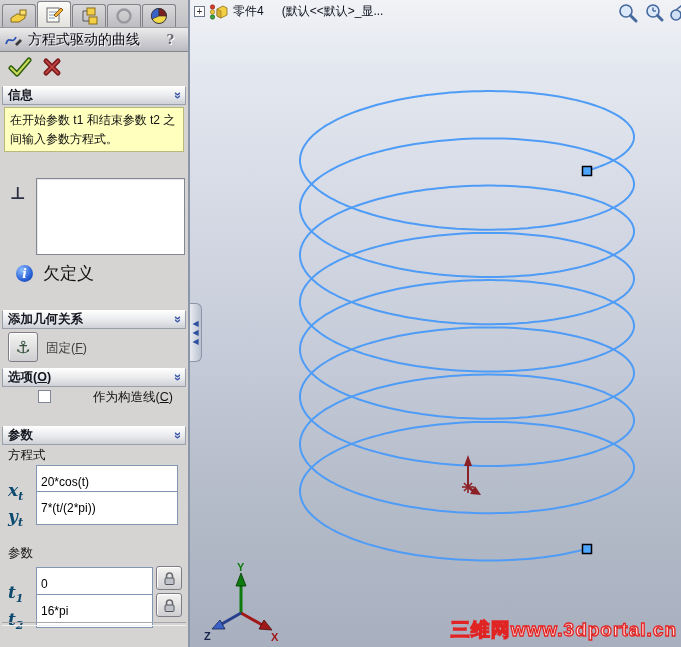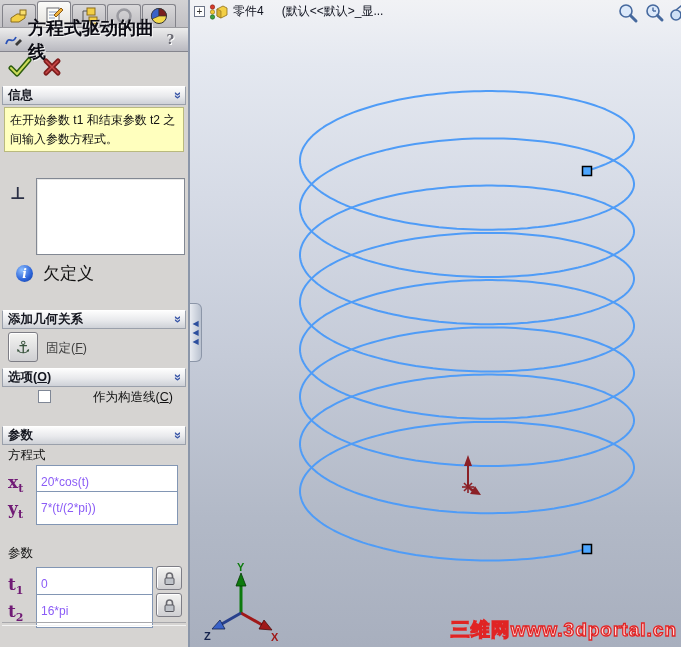--- a/index.html
+++ b/index.html
@@ -28,21 +28,21 @@
   .panel{position:absolute;left:0;top:0;width:190px;height:647px;background:#d6d4d2;
          border-right:2px solid #8b96a9;box-sizing:border-box;}
   .tabs{position:absolute;left:0;top:0;width:100%;height:28px;background:linear-gradient(180deg,#d3d2d4,#c2c1c5);
         display:flex;align-items:flex-end;padding-left:2px;box-sizing:border-box;border-bottom:1px solid #9b9b9f;}
   .tab{width:34px;height:23px;margin-right:1px;border:1px solid #83838a;border-bottom:none;border-radius:3px 3px 0 0;
        background:linear-gradient(180deg,#d9d8da,#bdbcc0);display:flex;align-items:center;justify-content:center;box-sizing:border-box;}
   .tab.active{background:linear-gradient(180deg,#fbfbf9,#e4e2dd);height:26px;}
   .titlebar{position:absolute;left:0;top:28px;width:100%;height:24px;box-sizing:border-box;
             background:linear-gradient(180deg,#ececec,#b9b9c0);border-bottom:1px solid #85858d;
             display:flex;align-items:center;padding:0 4px;}
-  .titlebar .t{font-size:18px;font-weight:bold;color:#0c0c14;text-shadow:1px 1px 0 #f4f4f4;margin-left:4px;flex:1;}
+  .titlebar .t{font-size:14px;font-weight:normal;color:#0c0c14;text-shadow:1px 1px 0 #f4f4f4;margin-left:4px;flex:1;}
   .help{font-family:"DejaVu Serif",serif;font-weight:bold;color:#6b6b73;font-size:13px;text-shadow:1px 1px 0 #fff;
         margin-right:10px;cursor:default;}
   .okrow{position:absolute;left:0;top:52px;width:100%;height:30px;display:flex;align-items:center;gap:10px;padding-left:8px;box-sizing:border-box;}
   .sec{position:absolute;left:2px;width:184px;height:19px;box-sizing:border-box;
        background:linear-gradient(180deg,#fdfdfd 0%,#e8e9ec 55%,#ced1d7 100%);
        border:1px solid #9aa0ab;border-top-color:#fff;display:flex;align-items:center;padding:0 5px;}
   .sec b{font-size:12.5px;color:#14161f;flex:1;}
   .chev{display:inline-block;transform:rotate(-90deg);color:#3a57a8;font-size:13px;font-weight:bold;}
   .infobox{position:absolute;left:4px;top:107px;width:180px;height:45px;box-sizing:border-box;
            background:#ffffbe;border:1px solid #b9b97e;padding:3px 5px;font-size:12px;color:#111;line-height:1.55;}
@@ -57,25 +57,25 @@
   .btn3d{background:linear-gradient(180deg,#f4f4f2,#cfcfd2);border:1px solid #7d7d85;border-radius:3px;
          box-shadow:inset 1px 1px 0 #fff;display:flex;align-items:center;justify-content:center;box-sizing:border-box;}
   .anchorbtn{position:absolute;left:8px;top:332px;width:30px;height:30px;font-size:17px;color:#37523c;}
   .fixedlbl{position:absolute;left:46px;top:340px;font-size:12.5px;color:#404040;}
   .chk{position:absolute;left:38px;top:390px;width:13px;height:13px;background:#fff;border:1px solid #7f8796;box-sizing:border-box;}
   .chklbl{position:absolute;left:57px;top:389px;font-size:12.5px;color:#111;margin-left:36px;}
   .plain{font-size:12.5px;color:#111;}
   .eqsec-lbl{position:absolute;left:8px;top:447px;}
   .parm-lbl{position:absolute;left:8px;top:545px;}
   .eqrow{position:absolute;left:0;width:100%;height:24px;}
-  .varlbl{position:absolute;left:8px;top:8px;font-family:"DejaVu Serif",serif;font-weight:bold;
-          font-size:17px;color:#701a75;}
+  .varlbl{position:absolute;left:8px;top:16px;font-family:"DejaVu Serif",serif;font-style:italic;font-weight:bold;
+          font-size:17px;color:#0c4a6e;}
   .varlbl sub{font-size:11px;}
   .field{position:absolute;left:36px;top:1px;width:142px;height:20px;box-sizing:border-box;background:#fff;
-         border:1px solid #8296b4;font-size:12px;color:#8b5cf6;padding:16px 4px;font-family:"Liberation Sans",sans-serif;}
+         border:1px solid #8296b4;font-size:12px;color:#000000;padding:16px 4px;font-family:"Liberation Sans",sans-serif;}
   .field.short{width:117px;height:21px;}
   .lockbtn{position:absolute;left:156px;top:0px;width:26px;height:24px;}
   .groove{position:absolute;left:2px;top:622px;width:184px;height:2px;border-top:1px solid #a8a8ac;border-bottom:1px solid #f2f2f2;}
 </style>
 </head>
 <body>
 
 <div class="vp">
   <svg class="scene" viewBox="0 0 681 647">
     <path id="helix-path" fill="none" stroke-linecap="round" stroke-linejoin="round" d="M586.9,548.7 L582.6,549.9 L578.2,551.0 L573.7,552.0 L569.0,553.0 L564.2,554.0 L559.3,554.9 L554.2,555.7 L549.0,556.5 L543.8,557.2 L538.4,557.8 L532.9,558.4 L527.4,558.9 L521.8,559.3 L516.1,559.7 L510.3,560.0 L504.5,560.2 L498.6,560.4 L492.7,560.5 L486.8,560.5 L480.8,560.4 L474.8,560.3 L468.8,560.1 L462.8,559.8 L456.8,559.4 L450.9,559.0 L444.9,558.5 L439.0,557.9 L433.1,557.3 L427.2,556.5 L421.4,555.7 L415.7,554.9 L410.0,553.9 L404.4,552.9 L398.9,551.9 L393.5,550.7 L388.1,549.5 L382.9,548.3 L377.8,546.9 L372.8,545.5 L367.9,544.1 L363.1,542.6 L358.5,541.0 L354.0,539.4 L349.7,537.7 L345.5,535.9 L341.4,534.2 L337.6,532.3 L333.9,530.5 L330.3,528.5 L327.0,526.6 L323.8,524.6 L320.8,522.5 L318.0,520.4 L315.4,518.3 L313.0,516.2 L310.8,514.0 L308.7,511.8 L306.9,509.6 L305.3,507.4 L303.9,505.1 L302.7,502.8 L301.8,500.5 L301.0,498.2 L300.5,495.9 L300.1,493.6 L300.0,491.3 L300.1,489.0 L300.4,486.7 L300.9,484.4 L301.7,482.1 L302.6,479.8 L303.8,477.5 L305.2,475.2 L306.8,473.0 L308.5,470.8 L310.5,468.6 L312.7,466.4 L315.1,464.2 L317.7,462.1 L320.5,460.0 L323.5,458.0 L326.6,456.0 L330.0,454.0 L333.5,452.1 L337.2,450.2 L341.0,448.4 L345.0,446.6 L349.2,444.8 L353.5,443.1 L358.0,441.5 L362.6,439.9 L367.4,438.4 L372.2,437.0 L377.2,435.6 L382.4,434.2 L387.6,432.9 L392.9,431.7 L398.3,430.6 L403.8,429.5 L409.4,428.5 L415.1,427.6 L420.8,426.7 L426.6,425.9 L432.5,425.2 L438.3,424.5 L444.3,423.9 L450.2,423.4 L456.2,423.0 L462.2,422.6 L468.2,422.3 L474.2,422.1 L480.2,421.9 L486.1,421.9 L492.1,421.9 L498.0,421.9 L503.8,422.1 L509.7,422.3 L515.4,422.6 L521.1,422.9 L526.8,423.4 L532.3,423.9 L537.8,424.4 L543.2,425.1 L548.5,425.8 L553.7,426.5 L558.7,427.3 L563.7,428.2 L568.5,429.2 L573.2,430.2 L577.8,431.2 L582.2,432.4 L586.4,433.5 L590.6,434.7 L594.5,436.0 L598.3,437.3 L601.9,438.7 L605.4,440.1 L608.6,441.5 L611.7,443.0 L614.6,444.5 L617.3,446.1 L619.8,447.7 L622.2,449.3 L624.3,450.9 L626.2,452.6 L627.9,454.3 L629.4,456.0 L630.7,457.7 L631.8,459.5 L632.6,461.2 L633.3,463.0 L633.7,464.8 L634.0,466.6 L634.0,468.3 L633.8,470.1 L633.4,471.9 L632.7,473.6 L631.9,475.4 L630.8,477.1 L629.5,478.9 L628.1,480.6 L626.4,482.3 L624.5,484.0 L622.4,485.6 L620.1,487.2 L617.6,488.8 L614.9,490.4 L612.0,491.9 L609.0,493.4 L605.7,494.8 L602.3,496.2 L598.7,497.6 L594.9,498.9 L591.0,500.2 L586.9,501.4 L582.6,502.6 L578.2,503.7 L573.7,504.8 L569.0,505.8 L564.2,506.7 L559.3,507.6 L554.2,508.5 L549.0,509.2 L543.8,509.9 L538.4,510.6 L532.9,511.1 L527.4,511.7 L521.8,512.1 L516.1,512.5 L510.3,512.8 L504.5,513.0 L498.6,513.1 L492.7,513.2 L486.8,513.2 L480.8,513.2 L474.8,513.0 L468.8,512.8 L462.8,512.5 L456.8,512.2 L450.9,511.7 L444.9,511.2 L439.0,510.7 L433.1,510.0 L427.2,509.3 L421.4,508.5 L415.7,507.6 L410.0,506.7 L404.4,505.7 L398.9,504.6 L393.5,503.5 L388.1,502.3 L382.9,501.0 L377.8,499.7 L372.8,498.3 L367.9,496.8 L363.1,495.3 L358.5,493.7 L354.0,492.1 L349.7,490.4 L345.5,488.7 L341.4,486.9 L337.6,485.1 L333.9,483.2 L330.3,481.3 L327.0,479.3 L323.8,477.3 L320.8,475.3 L318.0,473.2 L315.4,471.1 L313.0,468.9 L310.8,466.8 L308.7,464.6 L306.9,462.3 L305.3,460.1 L303.9,457.8 L302.7,455.6 L301.8,453.3 L301.0,451.0 L300.5,448.7 L300.1,446.4 L300.0,444.0 L300.1,441.7 L300.4,439.4 L300.9,437.1 L301.7,434.8 L302.6,432.5 L303.8,430.2 L305.2,428.0 L306.8,425.7 L308.5,423.5 L310.5,421.3 L312.7,419.1 L315.1,417.0 L317.7,414.9 L320.5,412.8 L323.5,410.7 L326.6,408.7 L330.0,406.8 L333.5,404.8 L337.2,402.9 L341.0,401.1 L345.0,399.3 L349.2,397.6 L353.5,395.9 L358.0,394.3 L362.6,392.7 L367.4,391.2 L372.2,389.7 L377.2,388.3 L382.4,387.0 L387.6,385.7 L392.9,384.5 L398.3,383.3 L403.8,382.3 L409.4,381.2 L415.1,380.3 L420.8,379.4 L426.6,378.6 L432.5,377.9 L438.3,377.2 L444.3,376.7 L450.2,376.1 L456.2,375.7 L462.2,375.3 L468.2,375.1 L474.2,374.8 L480.2,374.7 L486.1,374.6 L492.1,374.6 L498.0,374.7 L503.8,374.8 L509.7,375.1 L515.4,375.3 L521.1,375.7 L526.8,376.1 L532.3,376.6 L537.8,377.2 L543.2,377.8 L548.5,378.5 L553.7,379.3 L558.7,380.1 L563.7,381.0 L568.5,381.9 L573.2,382.9 L577.8,384.0 L582.2,385.1 L586.4,386.3 L590.6,387.5 L594.5,388.8 L598.3,390.1 L601.9,391.4 L605.4,392.8 L608.6,394.3 L611.7,395.8 L614.6,397.3 L617.3,398.8 L619.8,400.4 L622.2,402.1 L624.3,403.7 L626.2,405.4 L627.9,407.1 L629.4,408.8 L630.7,410.5 L631.8,412.2 L632.6,414.0 L633.3,415.8 L633.7,417.5 L634.0,419.3 L634.0,421.1 L633.8,422.9 L633.4,424.6 L632.7,426.4 L631.9,428.2 L630.8,429.9 L629.5,431.6 L628.1,433.3 L626.4,435.0 L624.5,436.7 L622.4,438.4 L620.1,440.0 L617.6,441.6 L614.9,443.1 L612.0,444.6 L609.0,446.1 L605.7,447.6 L602.3,449.0 L598.7,450.4 L594.9,451.7 L591.0,453.0 L586.9,454.2 L582.6,455.4 L578.2,456.5 L573.7,457.5 L569.0,458.5 L564.2,459.5 L559.3,460.4 L554.2,461.2 L549.0,462.0 L543.8,462.7 L538.4,463.3 L532.9,463.9 L527.4,464.4 L521.8,464.8 L516.1,465.2 L510.3,465.5 L504.5,465.7 L498.6,465.9 L492.7,466.0 L486.8,466.0 L480.8,465.9 L474.8,465.8 L468.8,465.6 L462.8,465.3 L456.8,464.9 L450.9,464.5 L444.9,464.0 L439.0,463.4 L433.1,462.8 L427.2,462.0 L421.4,461.2 L415.7,460.4 L410.0,459.4 L404.4,458.4 L398.9,457.4 L393.5,456.2 L388.1,455.0 L382.9,453.8 L377.8,452.4 L372.8,451.0 L367.9,449.6 L363.1,448.1 L358.5,446.5 L354.0,444.9 L349.7,443.2 L345.5,441.4 L341.4,439.7 L337.6,437.8 L333.9,436.0 L330.3,434.0 L327.0,432.1 L323.8,430.1 L320.8,428.0 L318.0,425.9 L315.4,423.8 L313.0,421.7 L310.8,419.5 L308.7,417.3 L306.9,415.1 L305.3,412.9 L303.9,410.6 L302.7,408.3 L301.8,406.0 L301.0,403.7 L300.5,401.4 L300.1,399.1 L300.0,396.8 L300.1,394.5 L300.4,392.2 L300.9,389.9 L301.7,387.6 L302.6,385.3 L303.8,383.0 L305.2,380.7 L306.8,378.5 L308.5,376.3 L310.5,374.1 L312.7,371.9 L315.1,369.7 L317.7,367.6 L320.5,365.5 L323.5,363.5 L326.6,361.5 L330.0,359.5 L333.5,357.6 L337.2,355.7 L341.0,353.9 L345.0,352.1 L349.2,350.3 L353.5,348.6 L358.0,347.0 L362.6,345.4 L367.4,343.9 L372.2,342.5 L377.2,341.1 L382.4,339.7 L387.6,338.4 L392.9,337.2 L398.3,336.1 L403.8,335.0 L409.4,334.0 L415.1,333.1 L420.8,332.2 L426.6,331.4 L432.5,330.7 L438.3,330.0 L444.3,329.4 L450.2,328.9 L456.2,328.5 L462.2,328.1 L468.2,327.8 L474.2,327.6 L480.2,327.4 L486.1,327.4 L492.1,327.4 L498.0,327.4 L503.8,327.6 L509.7,327.8 L515.4,328.1 L521.1,328.4 L526.8,328.9 L532.3,329.4 L537.8,329.9 L543.2,330.6 L548.5,331.3 L553.7,332.0 L558.7,332.8 L563.7,333.7 L568.5,334.7 L573.2,335.7 L577.8,336.7 L582.2,337.9 L586.4,339.0 L590.6,340.2 L594.5,341.5 L598.3,342.8 L601.9,344.2 L605.4,345.6 L608.6,347.0 L611.7,348.5 L614.6,350.0 L617.3,351.6 L619.8,353.2 L622.2,354.8 L624.3,356.4 L626.2,358.1 L627.9,359.8 L629.4,361.5 L630.7,363.2 L631.8,365.0 L632.6,366.7 L633.3,368.5 L633.7,370.3 L634.0,372.1 L634.0,373.8 L633.8,375.6 L633.4,377.4 L632.7,379.1 L631.9,380.9 L630.8,382.6 L629.5,384.4 L628.1,386.1 L626.4,387.8 L624.5,389.5 L622.4,391.1 L620.1,392.7 L617.6,394.3 L614.9,395.9 L612.0,397.4 L609.0,398.9 L605.7,400.3 L602.3,401.7 L598.7,403.1 L594.9,404.4 L591.0,405.7 L586.9,406.9 L582.6,408.1 L578.2,409.2 L573.7,410.3 L569.0,411.3 L564.2,412.2 L559.3,413.1 L554.2,414.0 L549.0,414.7 L543.8,415.4 L538.4,416.1 L532.9,416.6 L527.4,417.2 L521.8,417.6 L516.1,418.0 L510.3,418.3 L504.5,418.5 L498.6,418.6 L492.7,418.7 L486.8,418.7 L480.8,418.7 L474.8,418.5 L468.8,418.3 L462.8,418.0 L456.8,417.7 L450.9,417.2 L444.9,416.7 L439.0,416.2 L433.1,415.5 L427.2,414.8 L421.4,414.0 L415.7,413.1 L410.0,412.2 L404.4,411.2 L398.9,410.1 L393.5,409.0 L388.1,407.8 L382.9,406.5 L377.8,405.2 L372.8,403.8 L367.9,402.3 L363.1,400.8 L358.5,399.2 L354.0,397.6 L349.7,395.9 L345.5,394.2 L341.4,392.4 L337.6,390.6 L333.9,388.7 L330.3,386.8 L327.0,384.8 L323.8,382.8 L320.8,380.8 L318.0,378.7 L315.4,376.6 L313.0,374.4 L310.8,372.3 L308.7,370.1 L306.9,367.8 L305.3,365.6 L303.9,363.3 L302.7,361.1 L301.8,358.8 L301.0,356.5 L300.5,354.2 L300.1,351.9 L300.0,349.5 L300.1,347.2 L300.4,344.9 L300.9,342.6 L301.7,340.3 L302.6,338.0 L303.8,335.7 L305.2,333.5 L306.8,331.2 L308.5,329.0 L310.5,326.8 L312.7,324.6 L315.1,322.5 L317.7,320.4 L320.5,318.3 L323.5,316.2 L326.6,314.2 L330.0,312.3 L333.5,310.3 L337.2,308.4 L341.0,306.6 L345.0,304.8 L349.2,303.1 L353.5,301.4 L358.0,299.8 L362.6,298.2 L367.4,296.7 L372.2,295.2 L377.2,293.8 L382.4,292.5 L387.6,291.2 L392.9,290.0 L398.3,288.8 L403.8,287.8 L409.4,286.7 L415.1,285.8 L420.8,284.9 L426.6,284.1 L432.5,283.4 L438.3,282.7 L444.3,282.2 L450.2,281.6 L456.2,281.2 L462.2,280.8 L468.2,280.6 L474.2,280.3 L480.2,280.2 L486.1,280.1 L492.1,280.1 L498.0,280.2 L503.8,280.3 L509.7,280.6 L515.4,280.8 L521.1,281.2 L526.8,281.6 L532.3,282.1 L537.8,282.7 L543.2,283.3 L548.5,284.0 L553.7,284.8 L558.7,285.6 L563.7,286.5 L568.5,287.4 L573.2,288.4 L577.8,289.5 L582.2,290.6 L586.4,291.8 L590.6,293.0 L594.5,294.3 L598.3,295.6 L601.9,296.9 L605.4,298.3 L608.6,299.8 L611.7,301.3 L614.6,302.8 L617.3,304.3 L619.8,305.9 L622.2,307.6 L624.3,309.2 L626.2,310.9 L627.9,312.6 L629.4,314.3 L630.7,316.0 L631.8,317.7 L632.6,319.5 L633.3,321.3 L633.7,323.0 L634.0,324.8 L634.0,326.6 L633.8,328.4 L633.4,330.1 L632.7,331.9 L631.9,333.7 L630.8,335.4 L629.5,337.1 L628.1,338.8 L626.4,340.5 L624.5,342.2 L622.4,343.9 L620.1,345.5 L617.6,347.1 L614.9,348.6 L612.0,350.1 L609.0,351.6 L605.7,353.1 L602.3,354.5 L598.7,355.9 L594.9,357.2 L591.0,358.5 L586.9,359.7 L582.6,360.9 L578.2,362.0 L573.7,363.0 L569.0,364.0 L564.2,365.0 L559.3,365.9 L554.2,366.7 L549.0,367.5 L543.8,368.2 L538.4,368.8 L532.9,369.4 L527.4,369.9 L521.8,370.3 L516.1,370.7 L510.3,371.0 L504.5,371.2 L498.6,371.4 L492.7,371.5 L486.8,371.5 L480.8,371.4 L474.8,371.3 L468.8,371.1 L462.8,370.8 L456.8,370.4 L450.9,370.0 L444.9,369.5 L439.0,368.9 L433.1,368.3 L427.2,367.5 L421.4,366.7 L415.7,365.9 L410.0,364.9 L404.4,363.9 L398.9,362.9 L393.5,361.7 L388.1,360.5 L382.9,359.3 L377.8,357.9 L372.8,356.5 L367.9,355.1 L363.1,353.6 L358.5,352.0 L354.0,350.4 L349.7,348.7 L345.5,346.9 L341.4,345.2 L337.6,343.3 L333.9,341.5 L330.3,339.5 L327.0,337.6 L323.8,335.6 L320.8,333.5 L318.0,331.4 L315.4,329.3 L313.0,327.2 L310.8,325.0 L308.7,322.8 L306.9,320.6 L305.3,318.4 L303.9,316.1 L302.7,313.8 L301.8,311.5 L301.0,309.2 L300.5,306.9 L300.1,304.6 L300.0,302.3 L300.1,300.0 L300.4,297.7 L300.9,295.4 L301.7,293.1 L302.6,290.8 L303.8,288.5 L305.2,286.2 L306.8,284.0 L308.5,281.8 L310.5,279.6 L312.7,277.4 L315.1,275.2 L317.7,273.1 L320.5,271.0 L323.5,269.0 L326.6,267.0 L330.0,265.0 L333.5,263.1 L337.2,261.2 L341.0,259.4 L345.0,257.6 L349.2,255.8 L353.5,254.1 L358.0,252.5 L362.6,250.9 L367.4,249.4 L372.2,248.0 L377.2,246.6 L382.4,245.2 L387.6,243.9 L392.9,242.7 L398.3,241.6 L403.8,240.5 L409.4,239.5 L415.1,238.6 L420.8,237.7 L426.6,236.9 L432.5,236.2 L438.3,235.5 L444.3,234.9 L450.2,234.4 L456.2,234.0 L462.2,233.6 L468.2,233.3 L474.2,233.1 L480.2,232.9 L486.1,232.9 L492.1,232.9 L498.0,232.9 L503.8,233.1 L509.7,233.3 L515.4,233.6 L521.1,233.9 L526.8,234.4 L532.3,234.9 L537.8,235.4 L543.2,236.1 L548.5,236.8 L553.7,237.5 L558.7,238.3 L563.7,239.2 L568.5,240.2 L573.2,241.2 L577.8,242.2 L582.2,243.4 L586.4,244.5 L590.6,245.7 L594.5,247.0 L598.3,248.3 L601.9,249.7 L605.4,251.1 L608.6,252.5 L611.7,254.0 L614.6,255.5 L617.3,257.1 L619.8,258.7 L622.2,260.3 L624.3,261.9 L626.2,263.6 L627.9,265.3 L629.4,267.0 L630.7,268.7 L631.8,270.5 L632.6,272.2 L633.3,274.0 L633.7,275.8 L634.0,277.6 L634.0,279.3 L633.8,281.1 L633.4,282.9 L632.7,284.6 L631.9,286.4 L630.8,288.1 L629.5,289.9 L628.1,291.6 L626.4,293.3 L624.5,295.0 L622.4,296.6 L620.1,298.2 L617.6,299.8 L614.9,301.4 L612.0,302.9 L609.0,304.4 L605.7,305.8 L602.3,307.2 L598.7,308.6 L594.9,309.9 L591.0,311.2 L586.9,312.4 L582.6,313.6 L578.2,314.7 L573.7,315.8 L569.0,316.8 L564.2,317.7 L559.3,318.6 L554.2,319.5 L549.0,320.2 L543.8,320.9 L538.4,321.6 L532.9,322.1 L527.4,322.7 L521.8,323.1 L516.1,323.5 L510.3,323.8 L504.5,324.0 L498.6,324.1 L492.7,324.2 L486.8,324.2 L480.8,324.2 L474.8,324.0 L468.8,323.8 L462.8,323.5 L456.8,323.2 L450.9,322.7 L444.9,322.2 L439.0,321.7 L433.1,321.0 L427.2,320.3 L421.4,319.5 L415.7,318.6 L410.0,317.7 L404.4,316.7 L398.9,315.6 L393.5,314.5 L388.1,313.3 L382.9,312.0 L377.8,310.7 L372.8,309.3 L367.9,307.8 L363.1,306.3 L358.5,304.7 L354.0,303.1 L349.7,301.4 L345.5,299.7 L341.4,297.9 L337.6,296.1 L333.9,294.2 L330.3,292.3 L327.0,290.3 L323.8,288.3 L320.8,286.3 L318.0,284.2 L315.4,282.1 L313.0,279.9 L310.8,277.8 L308.7,275.6 L306.9,273.3 L305.3,271.1 L303.9,268.8 L302.7,266.6 L301.8,264.3 L301.0,262.0 L300.5,259.7 L300.1,257.4 L300.0,255.0 L300.1,252.7 L300.4,250.4 L300.9,248.1 L301.7,245.8 L302.6,243.5 L303.8,241.2 L305.2,239.0 L306.8,236.7 L308.5,234.5 L310.5,232.3 L312.7,230.1 L315.1,228.0 L317.7,225.9 L320.5,223.8 L323.5,221.7 L326.6,219.7 L330.0,217.8 L333.5,215.8 L337.2,213.9 L341.0,212.1 L345.0,210.3 L349.2,208.6 L353.5,206.9 L358.0,205.3 L362.6,203.7 L367.4,202.2 L372.2,200.7 L377.2,199.3 L382.4,198.0 L387.6,196.7 L392.9,195.5 L398.3,194.3 L403.8,193.3 L409.4,192.2 L415.1,191.3 L420.8,190.4 L426.6,189.6 L432.5,188.9 L438.3,188.2 L444.3,187.7 L450.2,187.1 L456.2,186.7 L462.2,186.3 L468.2,186.1 L474.2,185.8 L480.2,185.7 L486.1,185.6 L492.1,185.6 L498.0,185.7 L503.8,185.8 L509.7,186.1 L515.4,186.3 L521.1,186.7 L526.8,187.1 L532.3,187.6 L537.8,188.2 L543.2,188.8 L548.5,189.5 L553.7,190.3 L558.7,191.1 L563.7,192.0 L568.5,192.9 L573.2,193.9 L577.8,195.0 L582.2,196.1 L586.4,197.3 L590.6,198.5 L594.5,199.8 L598.3,201.1 L601.9,202.4 L605.4,203.8 L608.6,205.3 L611.7,206.8 L614.6,208.3 L617.3,209.8 L619.8,211.4 L622.2,213.1 L624.3,214.7 L626.2,216.4 L627.9,218.1 L629.4,219.8 L630.7,221.5 L631.8,223.2 L632.6,225.0 L633.3,226.8 L633.7,228.5 L634.0,230.3 L634.0,232.1 L633.8,233.9 L633.4,235.6 L632.7,237.4 L631.9,239.2 L630.8,240.9 L629.5,242.6 L628.1,244.3 L626.4,246.0 L624.5,247.7 L622.4,249.4 L620.1,251.0 L617.6,252.6 L614.9,254.1 L612.0,255.6 L609.0,257.1 L605.7,258.6 L602.3,260.0 L598.7,261.4 L594.9,262.7 L591.0,264.0 L586.9,265.2 L582.6,266.4 L578.2,267.5 L573.7,268.5 L569.0,269.5 L564.2,270.5 L559.3,271.4 L554.2,272.2 L549.0,273.0 L543.8,273.7 L538.4,274.3 L532.9,274.9 L527.4,275.4 L521.8,275.8 L516.1,276.2 L510.3,276.5 L504.5,276.7 L498.6,276.9 L492.7,277.0 L486.8,277.0 L480.8,276.9 L474.8,276.8 L468.8,276.6 L462.8,276.3 L456.8,275.9 L450.9,275.5 L444.9,275.0 L439.0,274.4 L433.1,273.8 L427.2,273.0 L421.4,272.2 L415.7,271.4 L410.0,270.4 L404.4,269.4 L398.9,268.4 L393.5,267.2 L388.1,266.0 L382.9,264.8 L377.8,263.4 L372.8,262.0 L367.9,260.6 L363.1,259.1 L358.5,257.5 L354.0,255.9 L349.7,254.2 L345.5,252.4 L341.4,250.7 L337.6,248.8 L333.9,247.0 L330.3,245.0 L327.0,243.1 L323.8,241.1 L320.8,239.0 L318.0,236.9 L315.4,234.8 L313.0,232.7 L310.8,230.5 L308.7,228.3 L306.9,226.1 L305.3,223.9 L303.9,221.6 L302.7,219.3 L301.8,217.0 L301.0,214.7 L300.5,212.4 L300.1,210.1 L300.0,207.8 L300.1,205.5 L300.4,203.2 L300.9,200.9 L301.7,198.6 L302.6,196.3 L303.8,194.0 L305.2,191.7 L306.8,189.5 L308.5,187.3 L310.5,185.1 L312.7,182.9 L315.1,180.7 L317.7,178.6 L320.5,176.5 L323.5,174.5 L326.6,172.5 L330.0,170.5 L333.5,168.6 L337.2,166.7 L341.0,164.9 L345.0,163.1 L349.2,161.3 L353.5,159.6 L358.0,158.0 L362.6,156.4 L367.4,154.9 L372.2,153.5 L377.2,152.1 L382.4,150.7 L387.6,149.4 L392.9,148.2 L398.3,147.1 L403.8,146.0 L409.4,145.0 L415.1,144.1 L420.8,143.2 L426.6,142.4 L432.5,141.7 L438.3,141.0 L444.3,140.4 L450.2,139.9 L456.2,139.5 L462.2,139.1 L468.2,138.8 L474.2,138.6 L480.2,138.4 L486.1,138.4 L492.1,138.4 L498.0,138.4 L503.8,138.6 L509.7,138.8 L515.4,139.1 L521.1,139.4 L526.8,139.9 L532.3,140.4 L537.8,140.9 L543.2,141.6 L548.5,142.3 L553.7,143.0 L558.7,143.8 L563.7,144.7 L568.5,145.7 L573.2,146.7 L577.8,147.7 L582.2,148.9 L586.4,150.0 L590.6,151.2 L594.5,152.5 L598.3,153.8 L601.9,155.2 L605.4,156.6 L608.6,158.0 L611.7,159.5 L614.6,161.0 L617.3,162.6 L619.8,164.2 L622.2,165.8 L624.3,167.4 L626.2,169.1 L627.9,170.8 L629.4,172.5 L630.7,174.2 L631.8,176.0 L632.6,177.7 L633.3,179.5 L633.7,181.3 L634.0,183.1 L634.0,184.8 L633.8,186.6 L633.4,188.4 L632.7,190.1 L631.9,191.9 L630.8,193.6 L629.5,195.4 L628.1,197.1 L626.4,198.8 L624.5,200.5 L622.4,202.1 L620.1,203.7 L617.6,205.3 L614.9,206.9 L612.0,208.4 L609.0,209.9 L605.7,211.3 L602.3,212.7 L598.7,214.1 L594.9,215.4 L591.0,216.7 L586.9,217.9 L582.6,219.1 L578.2,220.2 L573.7,221.3 L569.0,222.3 L564.2,223.2 L559.3,224.1 L554.2,225.0 L549.0,225.7 L543.8,226.4 L538.4,227.1 L532.9,227.6 L527.4,228.2 L521.8,228.6 L516.1,229.0 L510.3,229.3 L504.5,229.5 L498.6,229.6 L492.7,229.7 L486.8,229.7 L480.8,229.7 L474.8,229.5 L468.8,229.3 L462.8,229.0 L456.8,228.7 L450.9,228.2 L444.9,227.7 L439.0,227.2 L433.1,226.5 L427.2,225.8 L421.4,225.0 L415.7,224.1 L410.0,223.2 L404.4,222.2 L398.9,221.1 L393.5,220.0 L388.1,218.8 L382.9,217.5 L377.8,216.2 L372.8,214.8 L367.9,213.3 L363.1,211.8 L358.5,210.2 L354.0,208.6 L349.7,206.9 L345.5,205.2 L341.4,203.4 L337.6,201.6 L333.9,199.7 L330.3,197.8 L327.0,195.8 L323.8,193.8 L320.8,191.8 L318.0,189.7 L315.4,187.6 L313.0,185.4 L310.8,183.3 L308.7,181.1 L306.9,178.8 L305.3,176.6 L303.9,174.3 L302.7,172.1 L301.8,169.8 L301.0,167.5 L300.5,165.2 L300.1,162.9 L300.0,160.5 L300.1,158.2 L300.4,155.9 L300.9,153.6 L301.7,151.3 L302.6,149.0 L303.8,146.7 L305.2,144.5 L306.8,142.2 L308.5,140.0 L310.5,137.8 L312.7,135.6 L315.1,133.5 L317.7,131.4 L320.5,129.3 L323.5,127.2 L326.6,125.2 L330.0,123.3 L333.5,121.3 L337.2,119.4 L341.0,117.6 L345.0,115.8 L349.2,114.1 L353.5,112.4 L358.0,110.8 L362.6,109.2 L367.4,107.7 L372.2,106.2 L377.2,104.8 L382.4,103.5 L387.6,102.2 L392.9,101.0 L398.3,99.8 L403.8,98.8 L409.4,97.7 L415.1,96.8 L420.8,95.9 L426.6,95.1 L432.5,94.4 L438.3,93.7 L444.3,93.2 L450.2,92.6 L456.2,92.2 L462.2,91.8 L468.2,91.6 L474.2,91.3 L480.2,91.2 L486.1,91.1 L492.1,91.1 L498.0,91.2 L503.8,91.3 L509.7,91.6 L515.4,91.8 L521.1,92.2 L526.8,92.6 L532.3,93.1 L537.8,93.7 L543.2,94.3 L548.5,95.0 L553.7,95.8 L558.7,96.6 L563.7,97.5 L568.5,98.4 L573.2,99.4 L577.8,100.5 L582.2,101.6 L586.4,102.8 L590.6,104.0 L594.5,105.3 L598.3,106.6 L601.9,107.9 L605.4,109.3 L608.6,110.8 L611.7,112.3 L614.6,113.8 L617.3,115.3 L619.8,116.9 L622.2,118.6 L624.3,120.2 L626.2,121.9 L627.9,123.6 L629.4,125.3 L630.7,127.0 L631.8,128.7 L632.6,130.5 L633.3,132.3 L633.7,134.0 L634.0,135.8 L634.0,137.6 L633.8,139.4 L633.4,141.1 L632.7,142.9 L631.9,144.7 L630.8,146.4 L629.5,148.1 L628.1,149.8 L626.4,151.5 L624.5,153.2 L622.4,154.9 L620.1,156.5 L617.6,158.1 L614.9,159.6 L612.0,161.1 L609.0,162.6 L605.7,164.1 L602.3,165.5 L598.7,166.9 L594.9,168.2 L591.0,169.5 L586.9,170.7" stroke="#4f9cf7" stroke-width="2"></path>

